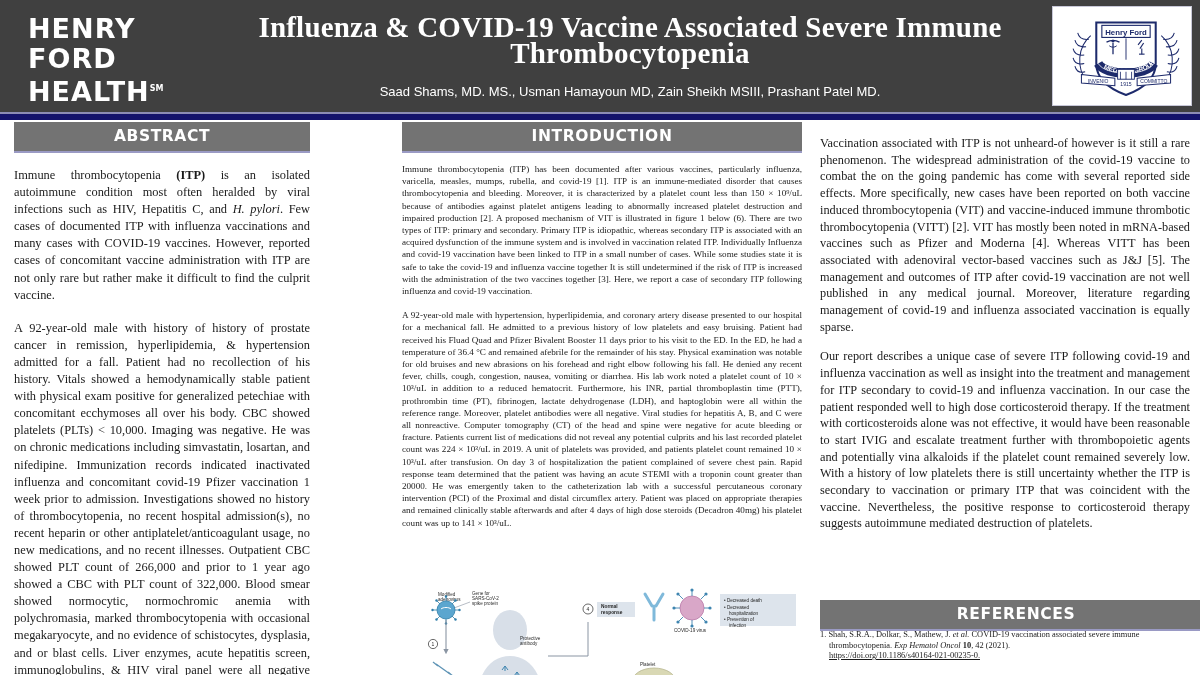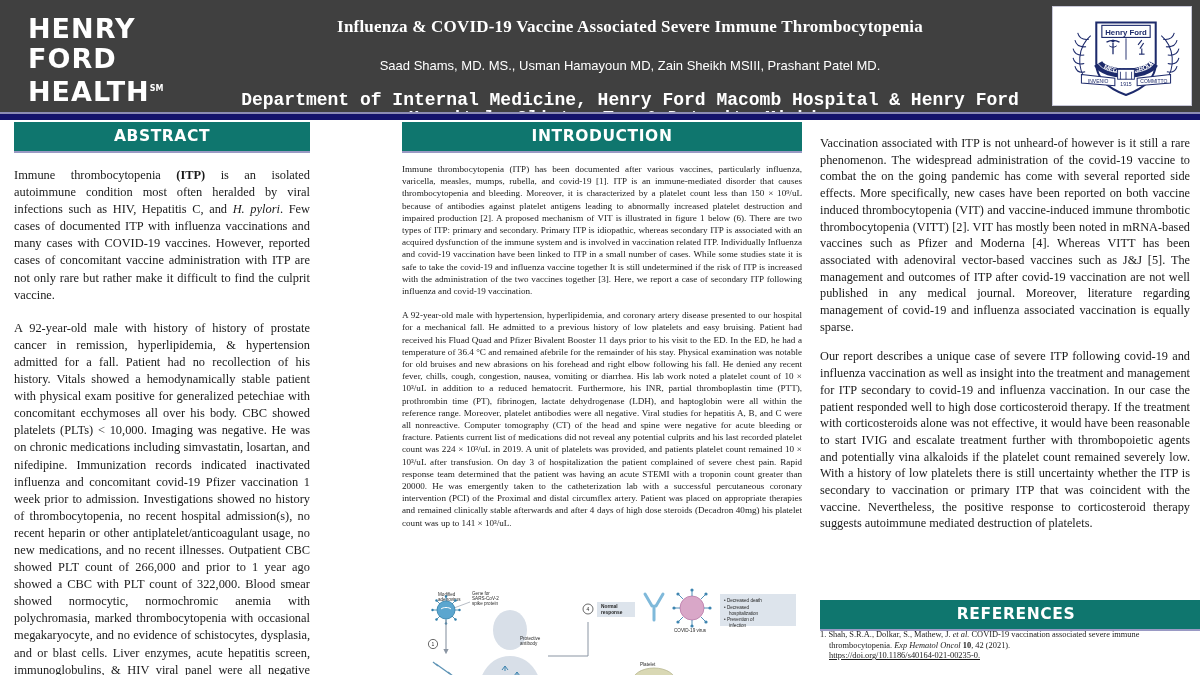--- a/index.html
+++ b/index.html
@@ -57,21 +57,21 @@
   .header-center {
     position: absolute;
     left: 210px; top: 10px;
     width: 840px;
     text-align: center;
     color: #ffffff;
   }
   .poster-title {
     font-family: "Liberation Serif", serif;
     font-weight: 700;
-    font-size: 17px;
+    font-size: 29px;
     line-height: 26px;
     margin: 4px 0 0 0;
     letter-spacing: 0.2px;
   }
   .poster-authors {
     font-family: "Liberation Sans", sans-serif;
     font-weight: 400;
     font-size: 13px;
     line-height: 18px;
     margin-top: 17px;
@@ -100,21 +100,21 @@
   
   .col {
     position: absolute;
     top: 122px;
   }
   .col-1 { left: 14px;  width: 296px; }
   .col-2 { left: 402px; width: 400px; }
   .col-3 { left: 820px; width: 370px; }
 
   .sec-head {
-    background: #0f766e;
+    background: #737373;
     color: #ffffff;
     font-family: "DejaVu Sans", sans-serif;
     font-weight: 700;
     font-size: 15.5px;
     letter-spacing: 0.6px;
     text-align: center;
     padding: 5px 0 6px 0;
     border-bottom: 2px solid #9a9ac4;
     box-sizing: border-box;
   }

